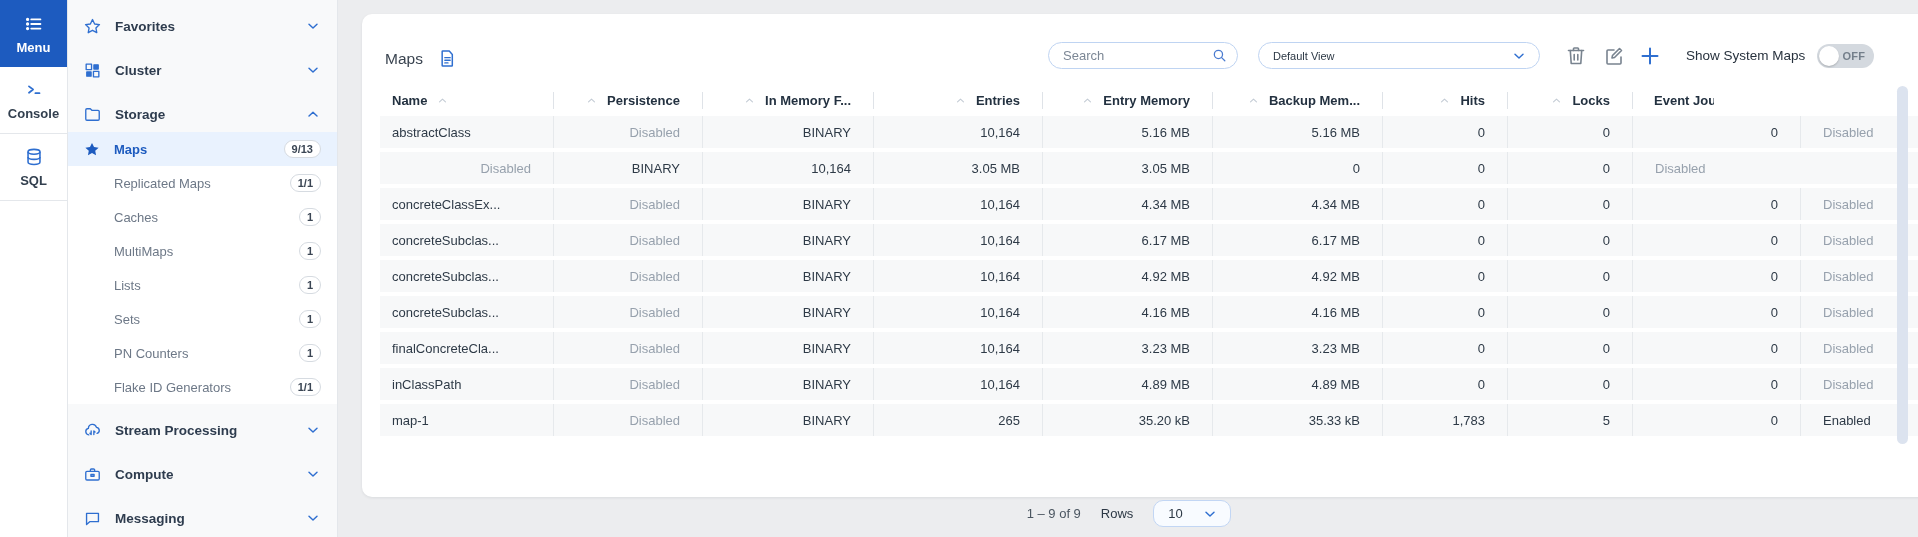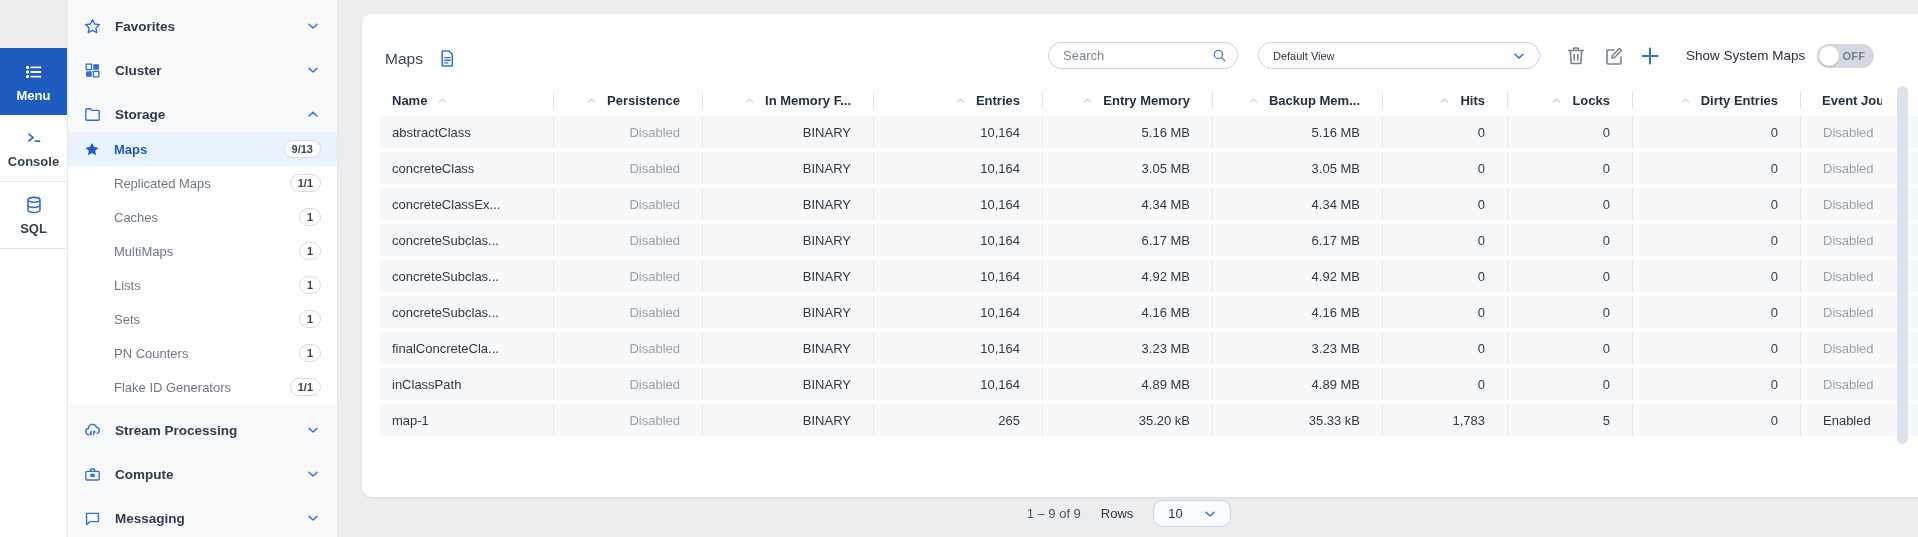--- a/index.html
+++ b/index.html
@@ -2,21 +2,21 @@
 <html><head>
 <meta charset="utf-8">
 <style>
   * { margin:0; padding:0; box-sizing:border-box; }
   html,body { width:1918px; height:537px; overflow:hidden; }
   body {
     font-family:"Liberation Sans","DejaVu Sans",sans-serif;
     background:#ecedef; display:flex; color:#2c3845;
   }
   
-  .rail { width:68px; background:#fff; border-right:1px solid #e4e7eb; display:flex; flex-direction:column; flex:0 0 68px;margin-top:48px; }
+  .rail { width:68px; background:#fff; border-right:1px solid #e4e7eb; display:flex; flex-direction:column; flex:0 0 68px; }
   .rail-item { height:67px; display:flex; flex-direction:column; align-items:center; justify-content:center; gap:5px;
     border-bottom:1px solid #e4e7eb; background:#fff; cursor:pointer; }
   .rail-item .rlabel { font-size:13px; font-weight:700; color:#323f4e; }
   .rail-item.active { background:#1d5bbf; border-bottom:none; }
   .rail-item.active .rlabel { color:#fff; }
   .rail-filler { flex:1; background:#fff; }
   
   .sidebar { width:270px; flex:0 0 270px; background:#f8f9fa; border-right:1px solid #e4e7eb; overflow:hidden; }
   .side-group { height:44px; display:flex; align-items:center; padding:8px 16px 0 15px; cursor:pointer; }
   .gicon { width:19px; height:19px; margin-right:13px; display:flex; }
@@ -367,47 +367,38 @@
             <span class="hlabel">Hits</span>
           </div>
           <div class="hcell a-r">
             <span class="caret">
               <svg width="13" height="13" viewBox="0 0 24 24" fill="none" stroke="#c3cbd4" stroke-width="2" stroke-linecap="round" stroke-linejoin="round">
                 <path d="M6.5 14.5L12 9.5l5.5 5"></path>
               </svg>
             </span>
             <span class="hlabel">Locks</span>
           </div>
-          <div class="hcell a-r">
-            <span class="caret">
-              <svg width="13" height="13" viewBox="0 0 24 24" fill="none" stroke="#c3cbd4" stroke-width="2" stroke-linecap="round" stroke-linejoin="round">
-                <path d="M6.5 14.5L12 9.5l5.5 5"></path>
-              </svg>
-            </span>
-            <span class="hlabel">Dirty Entries</span>
-          </div>
           <div class="hcell a-l last">
             <span class="hlabel">Event Journal</span>
           </div>
         </div>
       <div id="tbody">
           <div class="trow" style="grid-template-columns: 173px 149px 171px 169px 170px 170px 125px 125px 168px 200px;">
             <div class="tcell a-l first">abstractClass</div>
             <div class="tcell a-r muted">Disabled</div>
             <div class="tcell a-r">BINARY</div>
             <div class="tcell a-r">10,164</div>
             <div class="tcell a-r">5.16 MB</div>
             <div class="tcell a-r">5.16 MB</div>
             <div class="tcell a-r">0</div>
             <div class="tcell a-r">0</div>
             <div class="tcell a-r">0</div>
             <div class="tcell a-l last muted">Disabled</div>
           </div>
           <div class="trow" style="grid-template-columns: 173px 149px 171px 169px 170px 170px 125px 125px 168px 200px;">
-            <div class="tcell a-l first">concreteClass</div>
             <div class="tcell a-r muted">Disabled</div>
             <div class="tcell a-r">BINARY</div>
             <div class="tcell a-r">10,164</div>
             <div class="tcell a-r">3.05 MB</div>
             <div class="tcell a-r">3.05 MB</div>
             <div class="tcell a-r">0</div>
             <div class="tcell a-r">0</div>
             <div class="tcell a-r">0</div>
             <div class="tcell a-l last muted">Disabled</div>
           </div>

